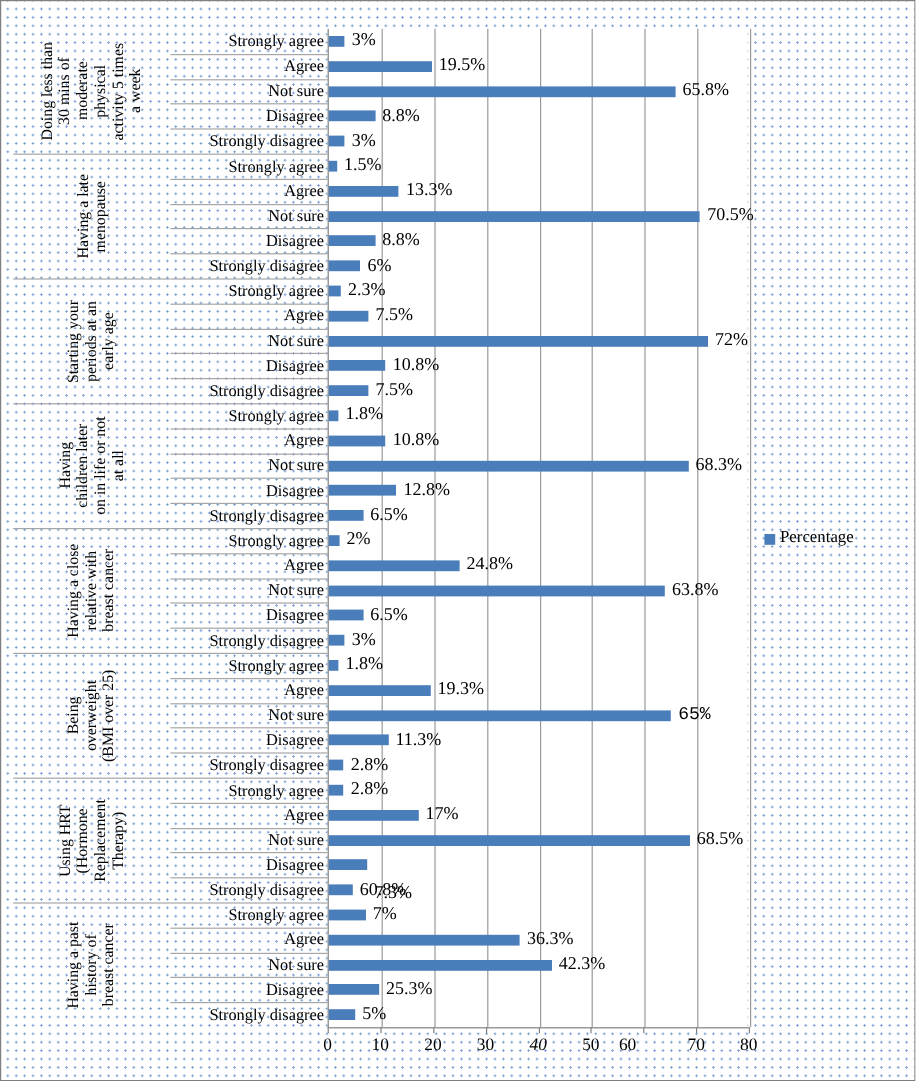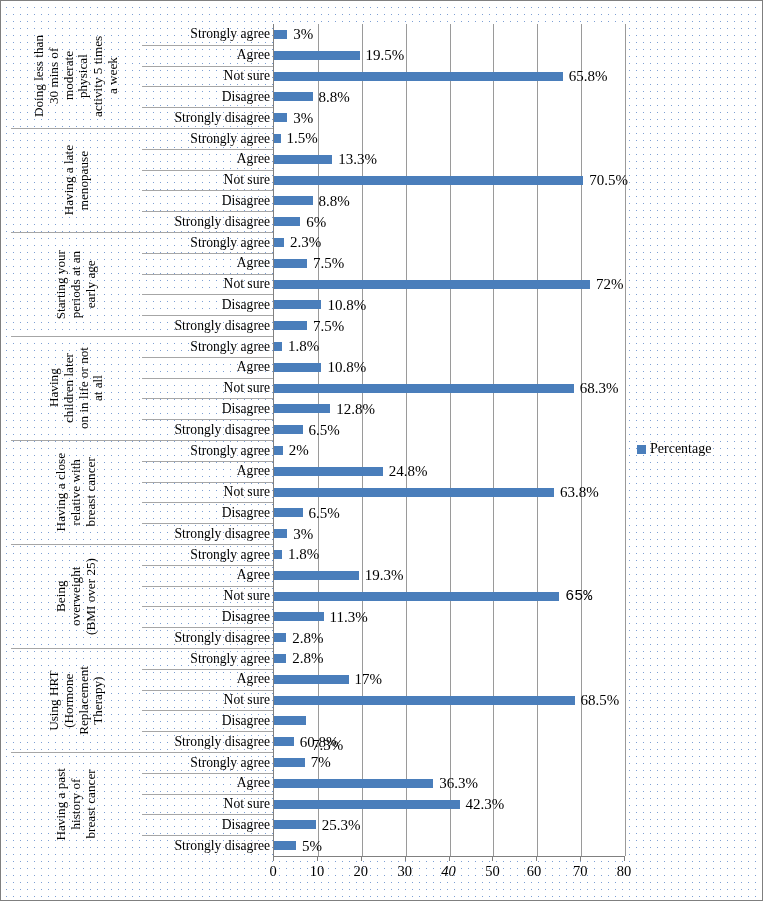--- a/index.html
+++ b/index.html
@@ -362,21 +362,21 @@
       <div class="tick-label" style="left: 43.875px;">10</div>
       <div class="tick" style="left: 87.75px;"></div>
       <div class="tick-label" style="left: 87.75px; text-align: right;">20</div>
       <div class="tick" style="left: 131.625px;"></div>
       <div class="tick-label" style="left: 131.625px;">30</div>
       <div class="tick" style="left: 175.5px;"></div>
       <div class="tick-label" style="left: 175.5px; font-style: italic;">40</div>
       <div class="tick" style="left: 219.375px;"></div>
       <div class="tick-label" style="left: 219.375px;">50</div>
       <div class="tick" style="left: 263.25px;"></div>
-      <div class="tick-label" style="left: 261px;">60</div>
+      <div class="tick-label" style="left: 250px;">60</div>
       <div class="tick" style="left: 307.125px;"></div>
       <div class="tick-label" style="left: 307.125px;">70</div>
       <div class="tick" style="left: 351px;"></div>
       <div class="tick-label" style="left: 351px;">80</div>
     </div>
 
   <div id="legend">
     <span class="swatch"></span>
     <span>Percentage</span>
   </div>

